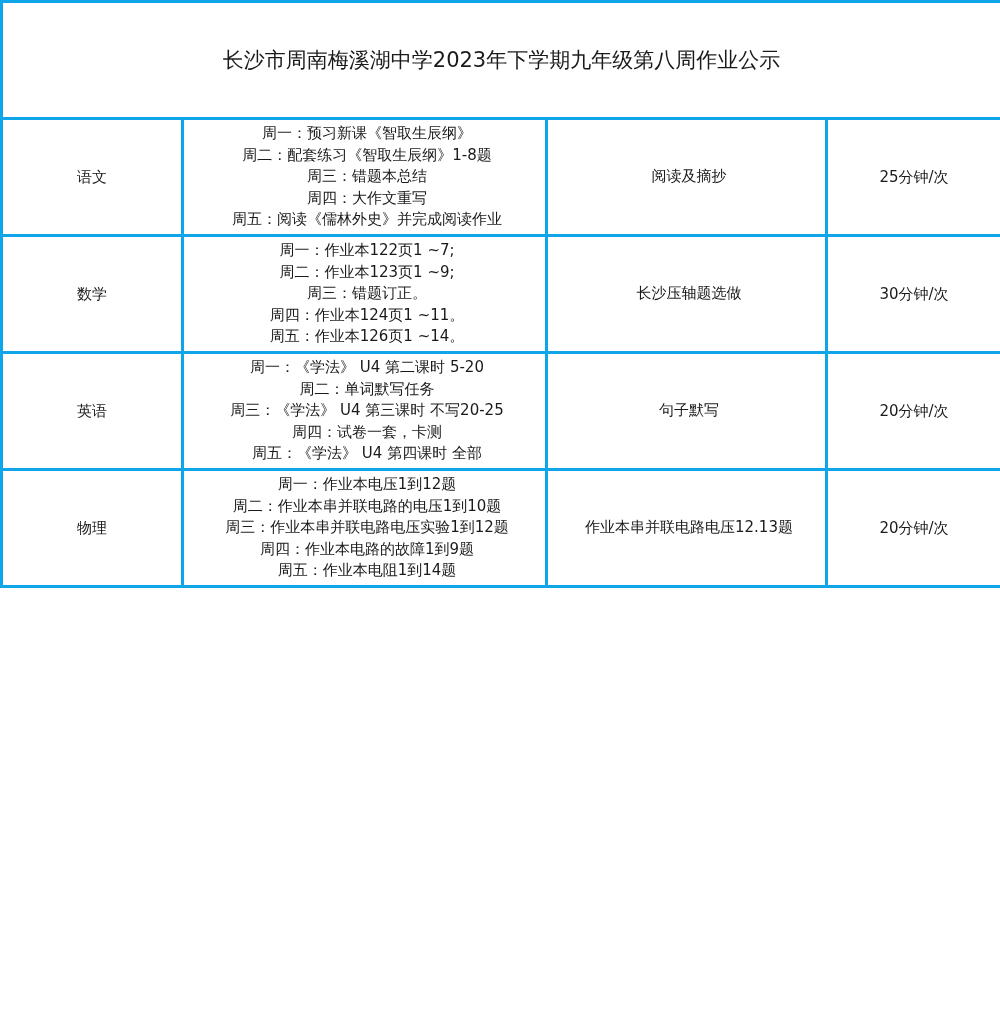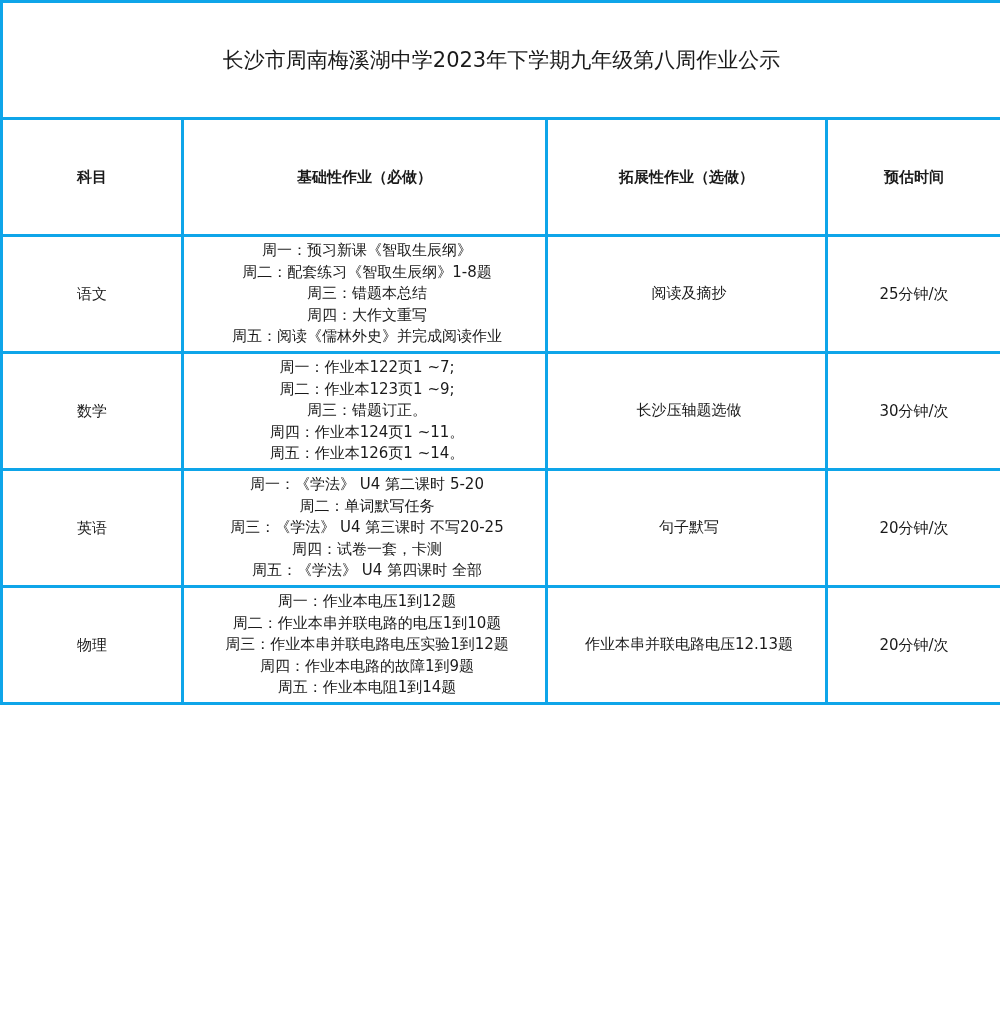--- a/index.html
+++ b/index.html
@@ -20,26 +20,20 @@
 <table>
   <colgroup>
     <col style="width:181px">
     <col style="width:364px">
     <col style="width:280px">
     <col style="width:175px">
   </colgroup>
   <tbody>
       <tr>
     <td colspan="4" class="title-cell">长沙市周南梅溪湖中学2023年下学期九年级第八周作业公示</td>
-  </tr>
-  <tr class="head-row">
-    <th>科目</th>
-    <th>基础性作业（必做）</th>
-    <th>拓展性作业（选做）</th>
-    <th>预估时间</th>
   </tr>
   </tbody>
     <tbody id="rows">
       <tr class="row">
         <td class="subj">语文</td>
         <td class="left">
           <span class="line">周一：预习新课《智取生辰纲》</span>
           <span class="line">周二：配套练习《智取生辰纲》1-8题</span>
           <span class="line">周三：错题本总结</span>
           <span class="line">周四：大作文重写</span>

